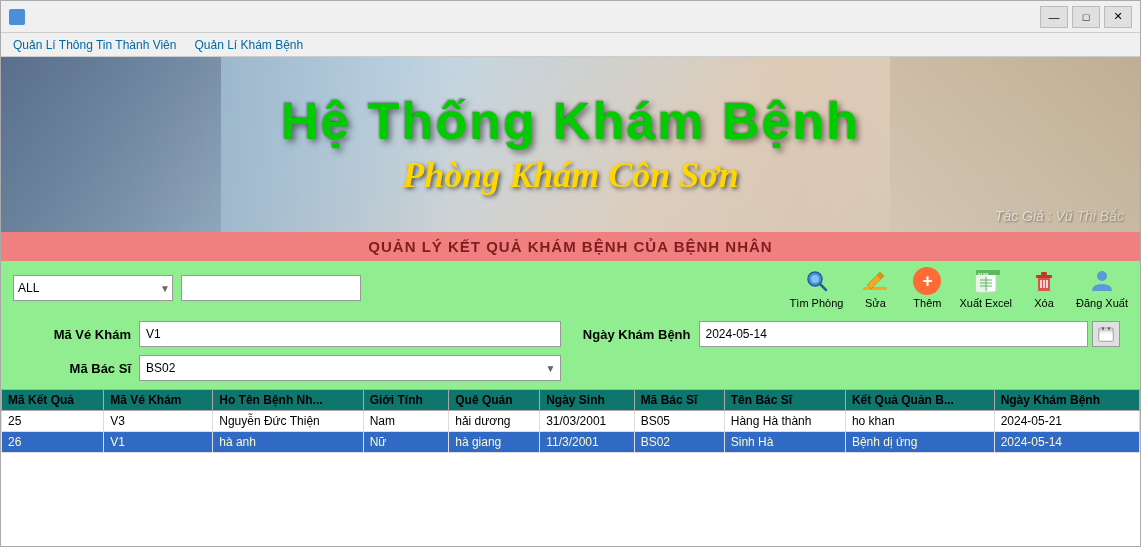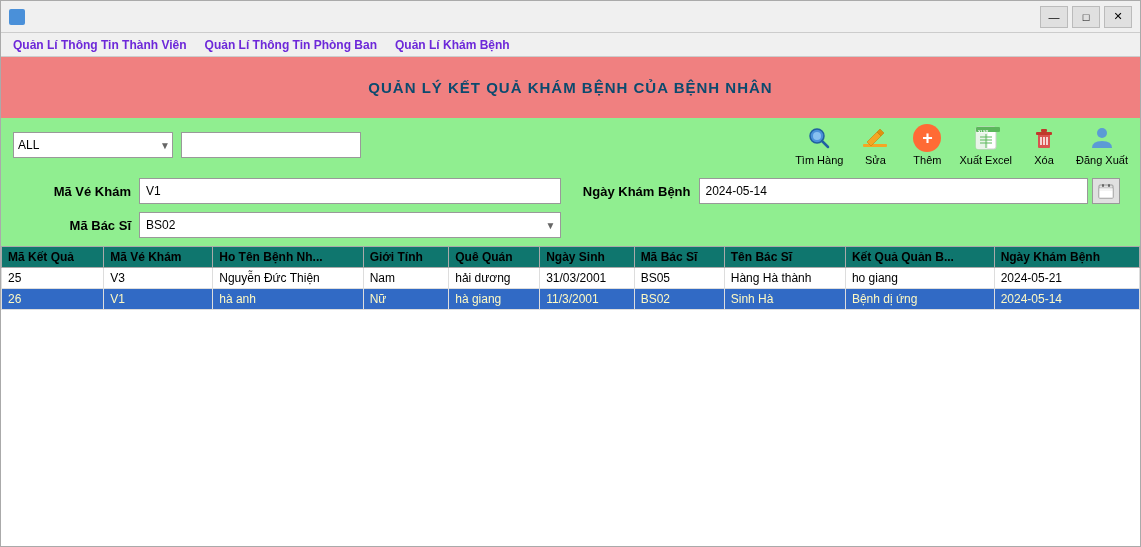--- a/index.html
+++ b/index.html
@@ -60,22 +60,21 @@
       display: flex;
       align-items: center;
       padding: 0 4px;
       border-bottom: 1px solid #ccc;
       gap: 2px;
     }
     .menu-item {
       padding: 2px 8px;
       cursor: pointer;
       font-size: 12px;
-      color: #6d28d9;
-      font-weight: bold;
+      color: #0369a1;
     }
     .header-banner {
       height: 175px;
       background: linear-gradient(135deg, #b8d4e8 0%, #c5dce8 30%, #e8d5c0 60%, #d0c8b8 100%);
       position: relative;
       overflow: hidden;
       display: flex;
       align-items: center;
       justify-content: center;
     }
@@ -114,24 +113,24 @@
       bottom: 8px;
       right: 16px;
       font-size: 14px;
       color: #fff;
       font-style: italic;
       text-shadow: 1px 1px 2px rgba(0,0,0,0.7);
     }
     .section-title {
       background: #f08080;
       text-align: center;
-      padding: 22px;
+      padding: 6px;
       font-size: 15px;
       font-weight: bold;
-      color: #0c4a6e;
+      color: #7f1d1d;
       letter-spacing: 1px;
     }
     .toolbar {
       background: #90ee90;
       padding: 6px 12px;
       display: flex;
       align-items: center;
       gap: 8px;
     }
     .toolbar-left {
@@ -344,45 +343,55 @@
     </div>
     <div class="title-bar-controls">
       <div class="title-btn">—</div>
       <div class="title-btn">□</div>
       <div class="title-btn close">✕</div>
     </div>
   </div>
 
   <div class="menu-bar">
     <div class="menu-item">Quản Lí Thông Tin Thành Viên</div>
-    <div class="menu-item">Quản Lí Thông Tin Phòng Ban</div>
     <div class="menu-item">Quản Lí Khám Bệnh</div>
   </div>
 
+  <div class="header-banner">
+    <div class="banner-bg"></div>
+
+    <div style="position:absolute;left:0;top:0;width:220px;height:175px;background:linear-gradient(135deg,rgba(80,100,130,0.8),rgba(120,140,160,0.4));z-index:1;"></div>
+    <div style="position:absolute;right:0;top:0;width:250px;height:175px;background:linear-gradient(225deg,rgba(180,160,130,0.7),rgba(200,190,170,0.3));z-index:1;"></div>
+    <div class="banner-content">
+      <div class="banner-title-main">Hệ Thống Khám Bệnh</div>
+      <div class="banner-title-sub">Phòng Khám Côn Sơn</div>
+    </div>
+    <div class="banner-author">Tác Giả : Vũ Thi Bắc</div>
+  </div>
 
   <div class="section-title">QUẢN LÝ KẾT QUẢ KHÁM BỆNH CỦA BỆNH NHÂN</div>
 
   <div class="toolbar">
     <div class="toolbar-left">
       <div class="combo-box">
         <select><option>ALL</option></select>
         <span class="combo-arrow">▼</span>
       </div>
       <input class="search-input" type="text" value="" style="">
     </div>
     <div class="toolbar-right">
       <div class="tool-btn">
         <div class="tool-btn-icon">
           <svg width="28" height="28" viewBox="0 0 28 28">
             <circle cx="12" cy="12" r="7" fill="#4a90d9" stroke="#2060a0" stroke-width="1.5"></circle>
             <circle cx="12" cy="12" r="4" fill="#87c0f0"></circle>
             <line x1="17" y1="17" x2="23" y2="23" stroke="#2060a0" stroke-width="2.5" stroke-linecap="round"></line>
           </svg>
         </div>
-        <span class="tool-btn-label">Tìm Hàng</span>
+        <span class="tool-btn-label">Tìm Phòng</span>
       </div>
       <div class="tool-btn">
         <div class="tool-btn-icon">
           <svg width="28" height="28" viewBox="0 0 28 28">
             <rect x="2" y="20" width="24" height="3" rx="1" fill="#f5a623"></rect>
             <polygon points="6,18 16,8 20,12 10,22" fill="#f5a623" stroke="#c07800" stroke-width="0.5"></polygon>
             <polygon points="16,8 19,5 23,9 20,12" fill="#e09010" stroke="#c07800" stroke-width="0.5"></polygon>
           </svg>
         </div>
         <span class="tool-btn-label">Sửa</span>
@@ -485,21 +494,21 @@
       <tbody id="table-body">
       <tr>
             <td>25</td>
             <td>V3</td>
             <td>Nguyễn Đức Thiện</td>
             <td>Nam</td>
             <td>hải dương</td>
             <td>31/03/2001</td>
             <td>BS05</td>
             <td>Hàng Hà thành</td>
-            <td>ho giang</td>
+            <td>ho khan</td>
             <td>2024-05-21</td>
           </tr>
           <tr class="selected">
             <td>26</td>
             <td>V1</td>
             <td>hà anh</td>
             <td>Nữ</td>
             <td>hà giang</td>
             <td>11/3/2001</td>
             <td>BS02</td>

